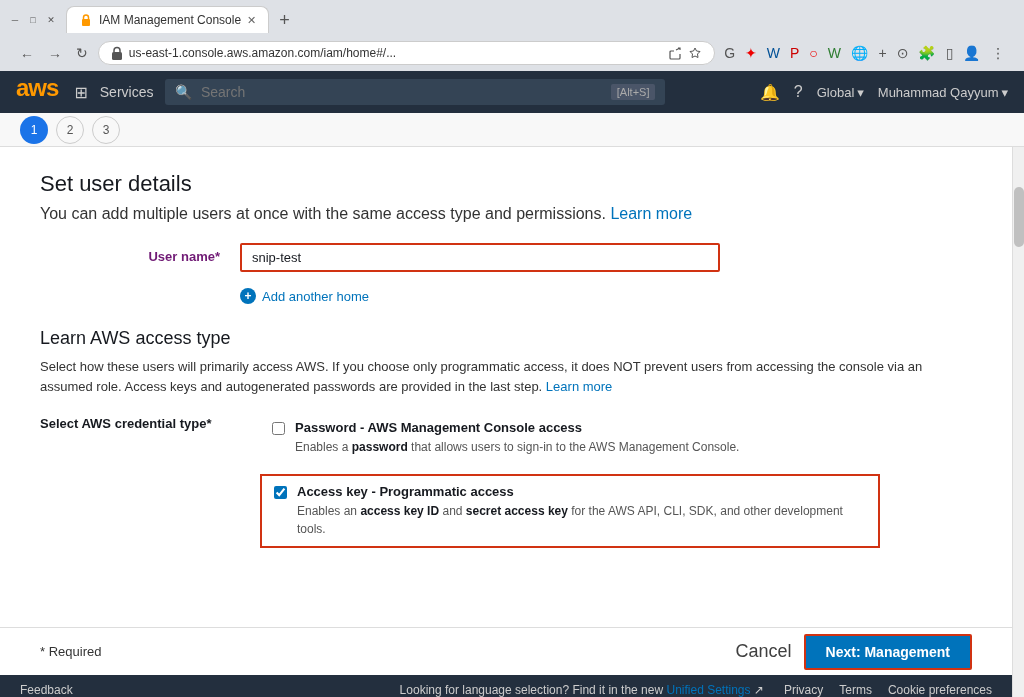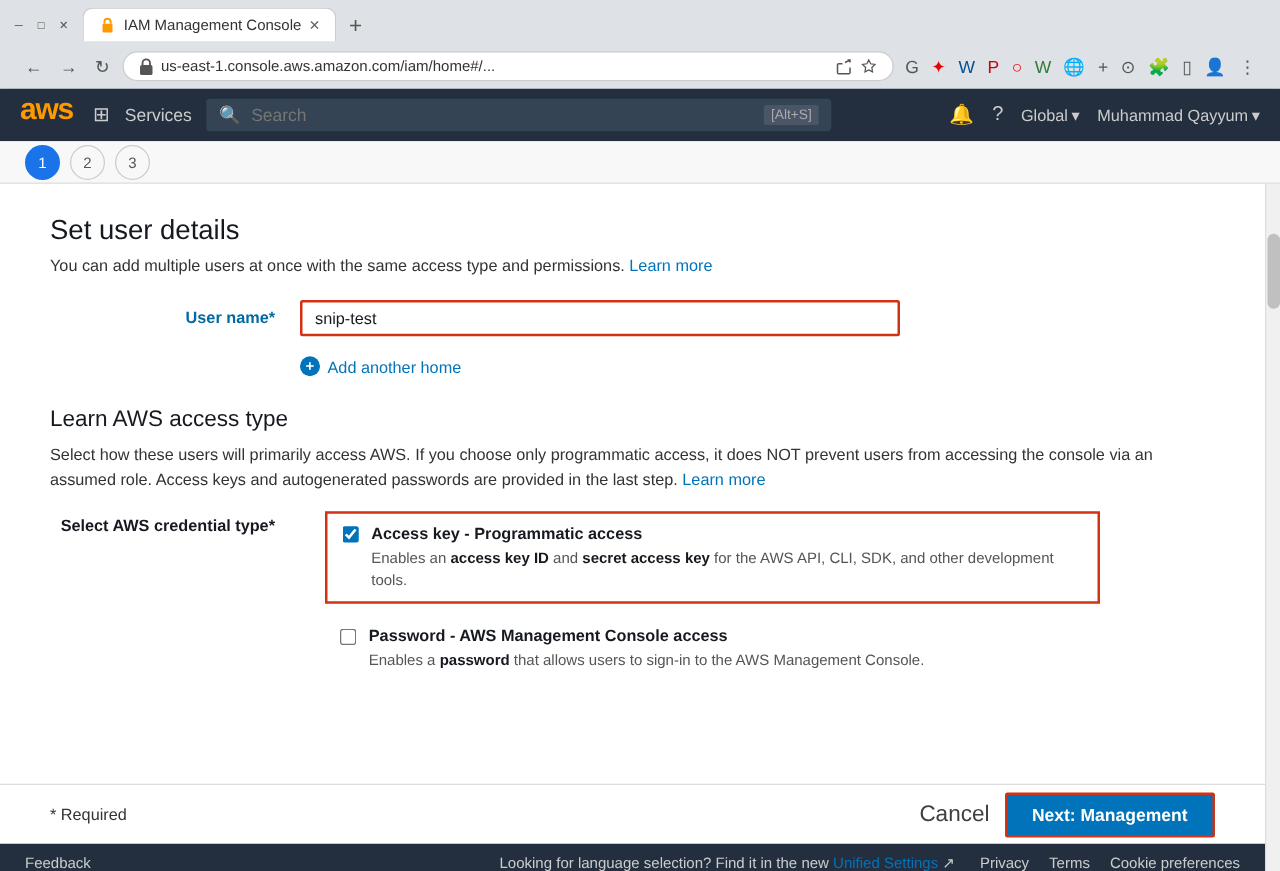--- a/index.html
+++ b/index.html
@@ -220,36 +220,36 @@
       padding: 24px 40px;
       min-height: 480px;
     }
     .page-title {
       font-size: 22px;
       font-weight: 400;
       color: #16191f;
       margin-bottom: 8px;
     }
     .page-subtitle {
-      font-size: 13px;
+      font-size: 16px;
       color: #333;
       margin-bottom: 20px;
     }
     .page-subtitle a { color: #0073bb; text-decoration: none; }
 
     .form-row {
       display: flex;
       align-items: flex-start;
       margin-bottom: 16px;
       gap: 0;
     }
     .form-label {
       font-size: 13px;
       font-weight: 600;
-      color: #0369a1;
+      color: #701a75;
       min-width: 200px;
       padding-top: 6px;
       text-align: right;
       padding-right: 20px;
     }
     .form-input-wrapper {
       flex: 1;
       max-width: 480px;
     }
     .form-input {
@@ -304,21 +304,21 @@
       align-items: flex-start;
       gap: 20px;
       margin-bottom: 12px;
     }
     .cred-label {
       font-size: 13px;
       font-weight: 600;
       color: #16191f;
       min-width: 200px;
       padding-top: 4px;
-      text-align: right;
+      text-align: left;
       padding-right: 20px;
     }
     .cred-options {
       flex: 1;
     }
     .cred-option {
       display: flex;
       align-items: flex-start;
       gap: 10px;
       padding: 8px 12px;
@@ -546,36 +546,36 @@
       <h2 class="section-title">Learn AWS access type</h2>
       <p class="section-desc">
         <span>Select how these users will primarily access AWS. If you choose only programmatic access, it does NOT prevent users from accessing the console via an assumed role. Access keys and autogenerated passwords are provided in the last step.</span>
         <a href="#">Learn more</a>
       </p>
 
       <div class="credential-row">
         <div class="cred-label">Select AWS credential type*</div>
         <div class="cred-options">
 
+          <div class="cred-option">
+            <input type="checkbox" style="">
+            <div class="cred-option-content">
+              <div class="cred-option-title">Password - AWS Management Console access</div>
+              <div class="cred-option-desc">
+                Enables a <strong>password</strong> that allows users to sign-in to the AWS Management Console.
+              </div>
+            </div>
+          </div>
+
           <div class="cred-option highlighted">
             <input type="checkbox" checked="" style="">
             <div class="cred-option-content">
               <div class="cred-option-title">Access key - Programmatic access</div>
               <div class="cred-option-desc">
                 Enables an <strong>access key ID</strong> and <strong>secret access key</strong> for the AWS API, CLI, SDK, and other development tools.
-              </div>
-            </div>
-          </div>
-
-          <div class="cred-option">
-            <input type="checkbox" style="">
-            <div class="cred-option-content">
-              <div class="cred-option-title">Password - AWS Management Console access</div>
-              <div class="cred-option-desc">
-                Enables a <strong>password</strong> that allows users to sign-in to the AWS Management Console.
               </div>
             </div>
           </div>
 
         </div>
       </div>
 
     </div>
 
     <div class="footer-bar">

